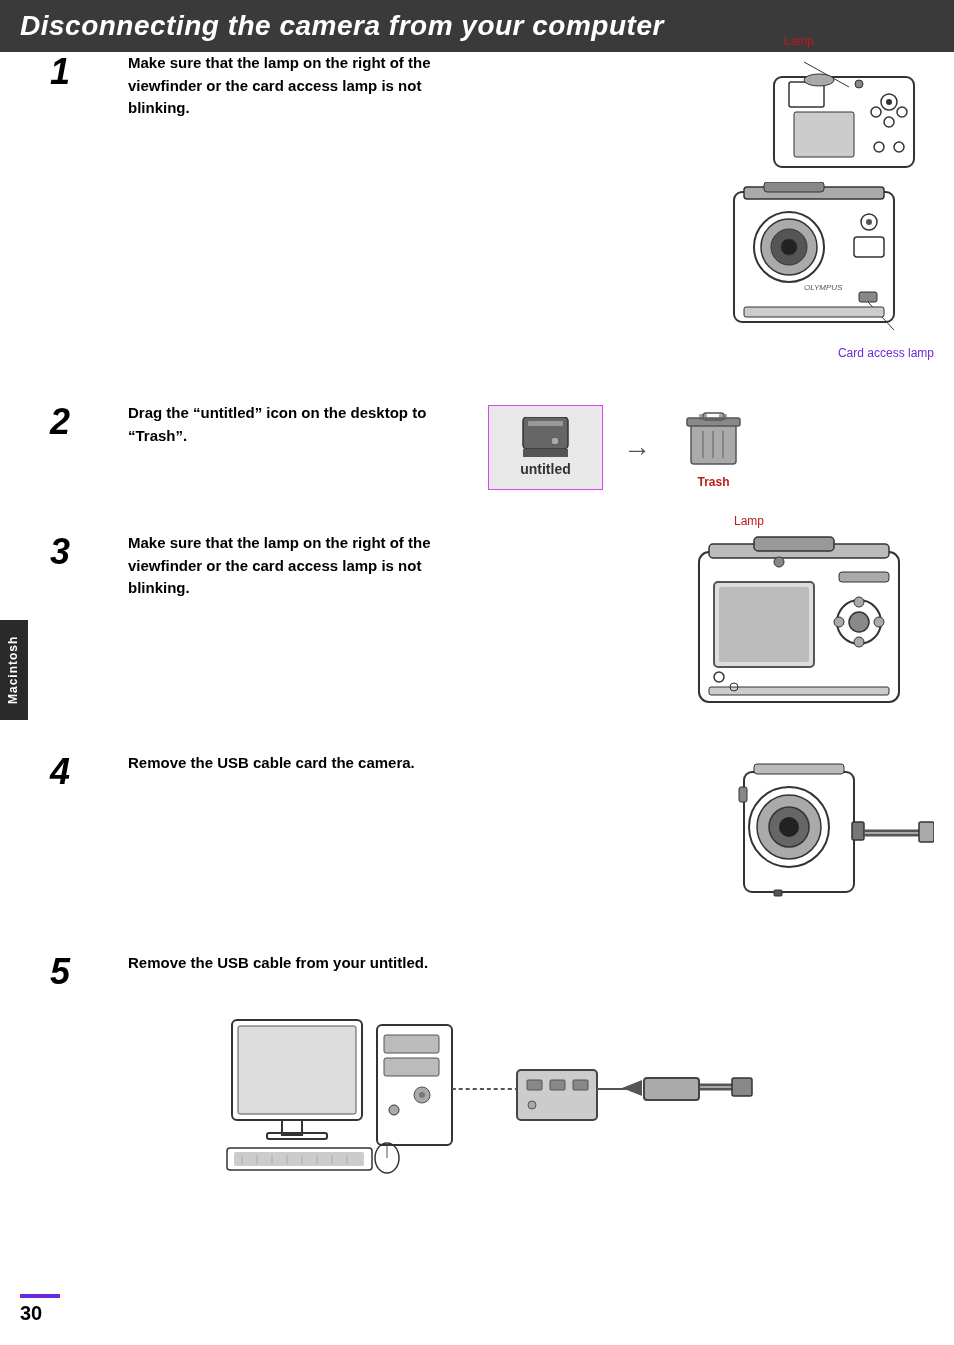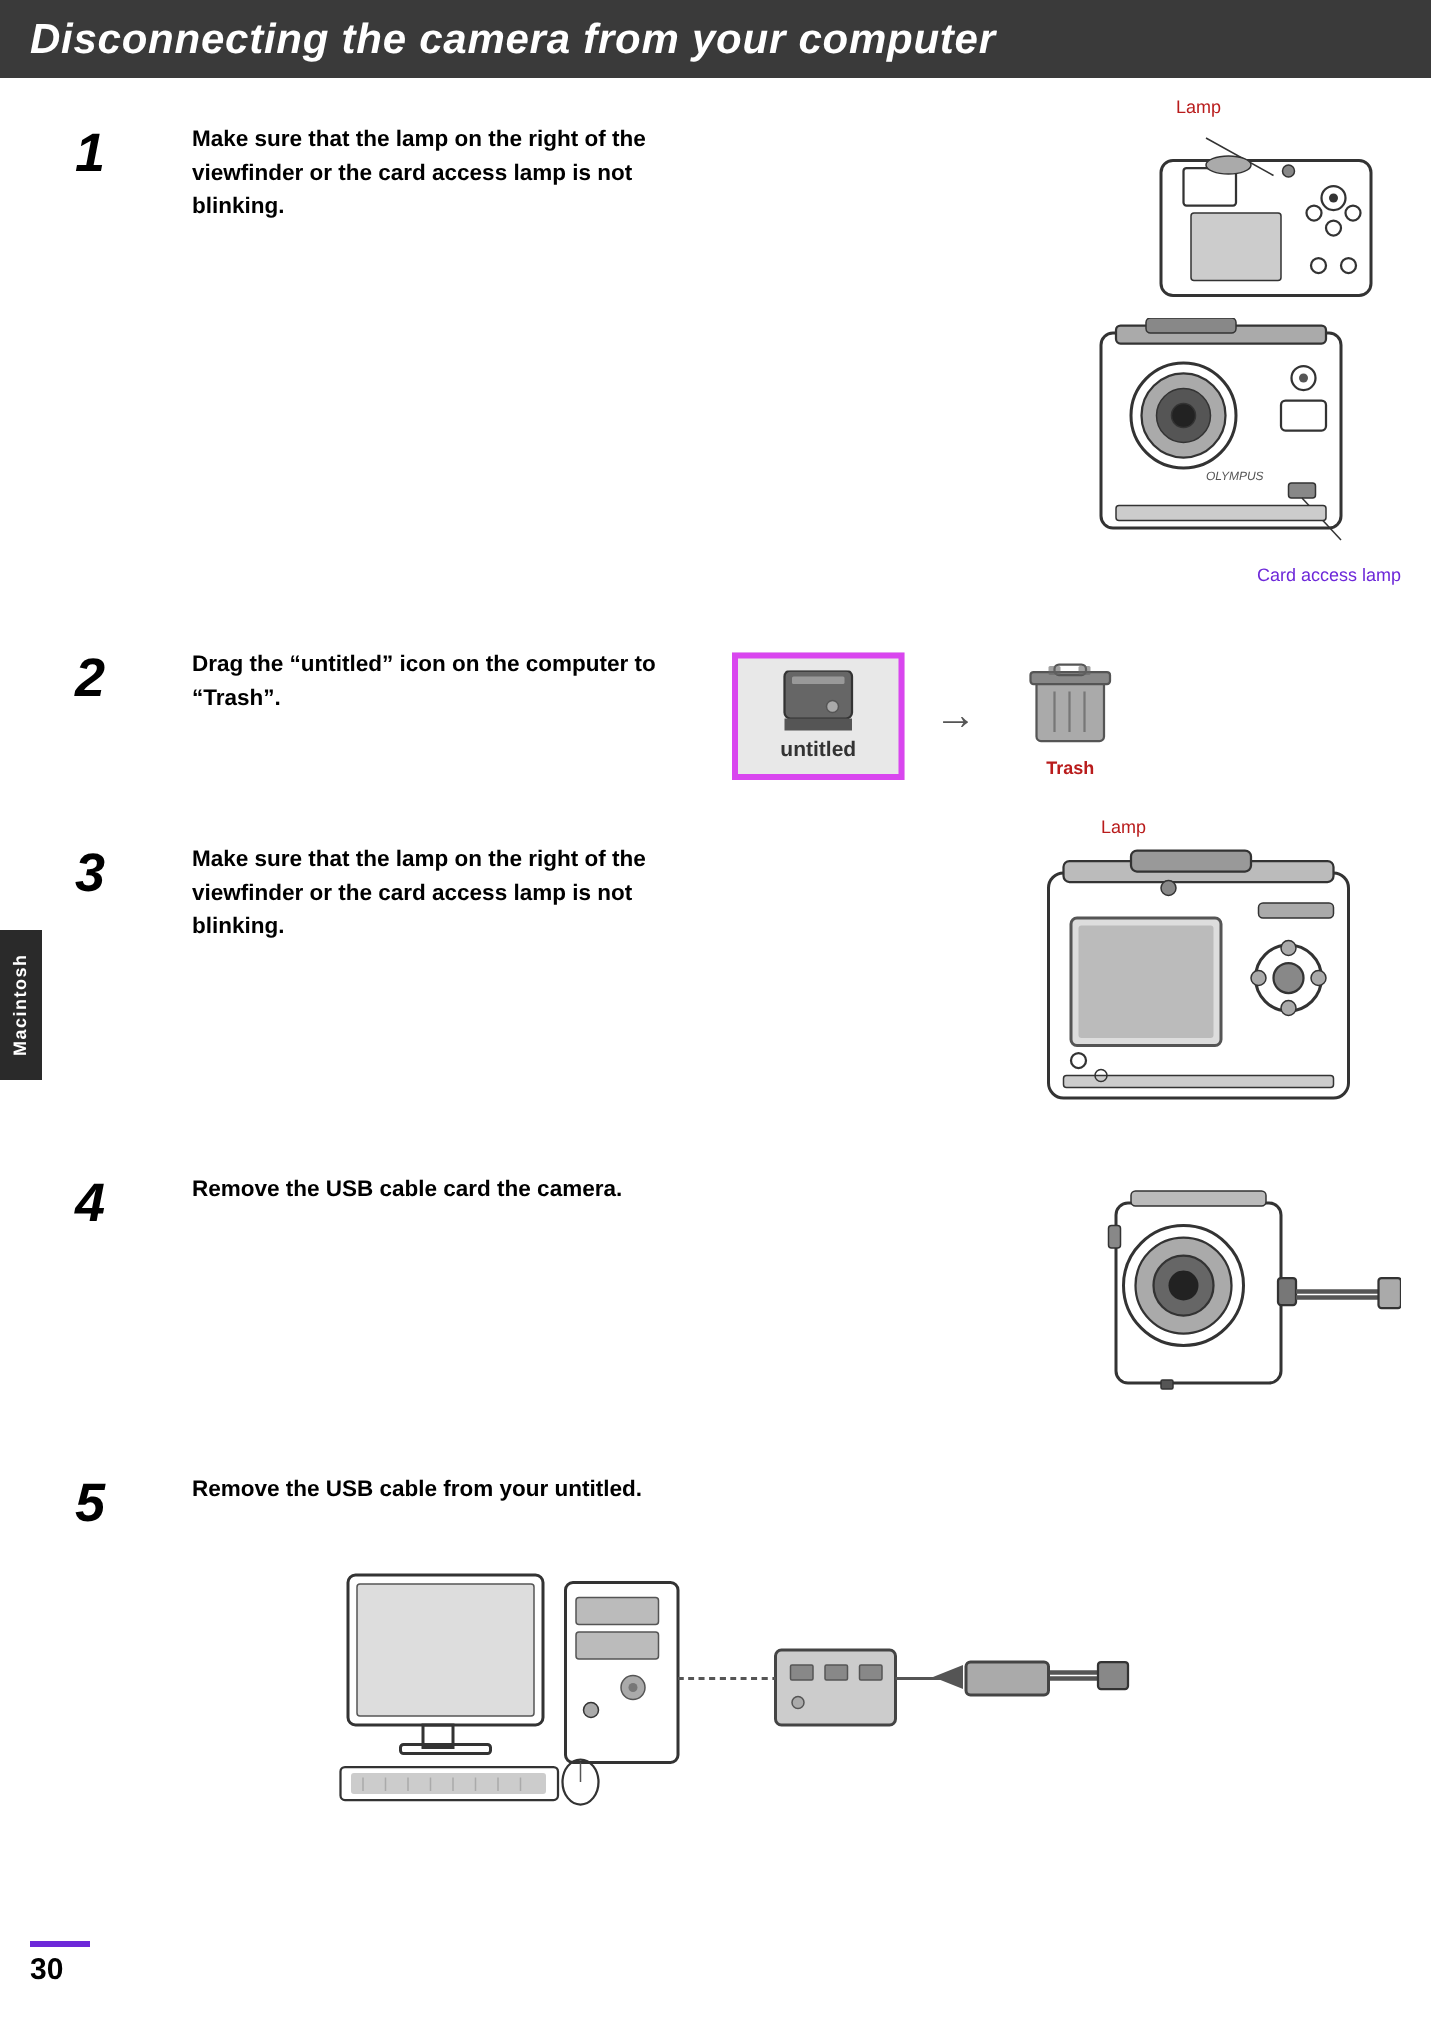--- a/index.html
+++ b/index.html
@@ -8,21 +8,20 @@
       min-height: 1345px;
       background: #fff;
       font-family: Arial, Helvetica, sans-serif;
       position: relative;
     }
 
     
     .header-bar {
       background: #3a3a3a;
       padding: 10px 20px 10px 20px;
-      margin-bottom: 30px;
     }
     .header-bar h1 {
       color: #fff;
       font-size: 28px;
       font-weight: 900;
       font-style: italic;
       letter-spacing: 0.5px;
     }
 
     
@@ -106,21 +105,21 @@
     .drag-container {
       display: flex;
       align-items: center;
       gap: 20px;
       margin-left: 20px;
     }
 
     .untitled-box {
       width: 115px;
       height: 85px;
-      border: 4px solid #d946ef;
+      border: 1px solid #d946ef;
       background: #e8e8e8;
       display: flex;
       flex-direction: column;
       align-items: center;
       justify-content: center;
       font-size: 15px;
       font-weight: bold;
       color: #333;
     }
 
@@ -245,21 +244,21 @@
 
           <rect x="40" y="125" width="140" height="10" rx="2" fill="#ccc" stroke="#333" stroke-width="1"></rect>
         </svg>
         <span class="card-access-label" style="position:absolute;bottom:2px;right:0;">Card access lamp</span>
       </div>
     </div>
   </div>
 
   <div class="step-row">
     <span class="step-number">2</span>
-    <p class="step-text">Drag the “untitled” icon on the computer to “Trash”.</p>
+    <p class="step-text">Drag the “untitled” icon on the desktop to “Trash”.</p>
     <div class="drag-container">
 
       <div class="untitled-box">
         <svg width="55" height="42">
 
           <rect x="5" y="0" width="45" height="32" rx="4" fill="#666" stroke="#333" stroke-width="1.5"></rect>
           <rect x="10" y="4" width="35" height="5" rx="1" fill="#999"></rect>
           <circle cx="37" cy="24" r="4" fill="#aaa" stroke="#555" stroke-width="1"></circle>
           <rect x="5" y="32" width="45" height="8" rx="0 0 4 4" fill="#555"></rect>
         </svg>

